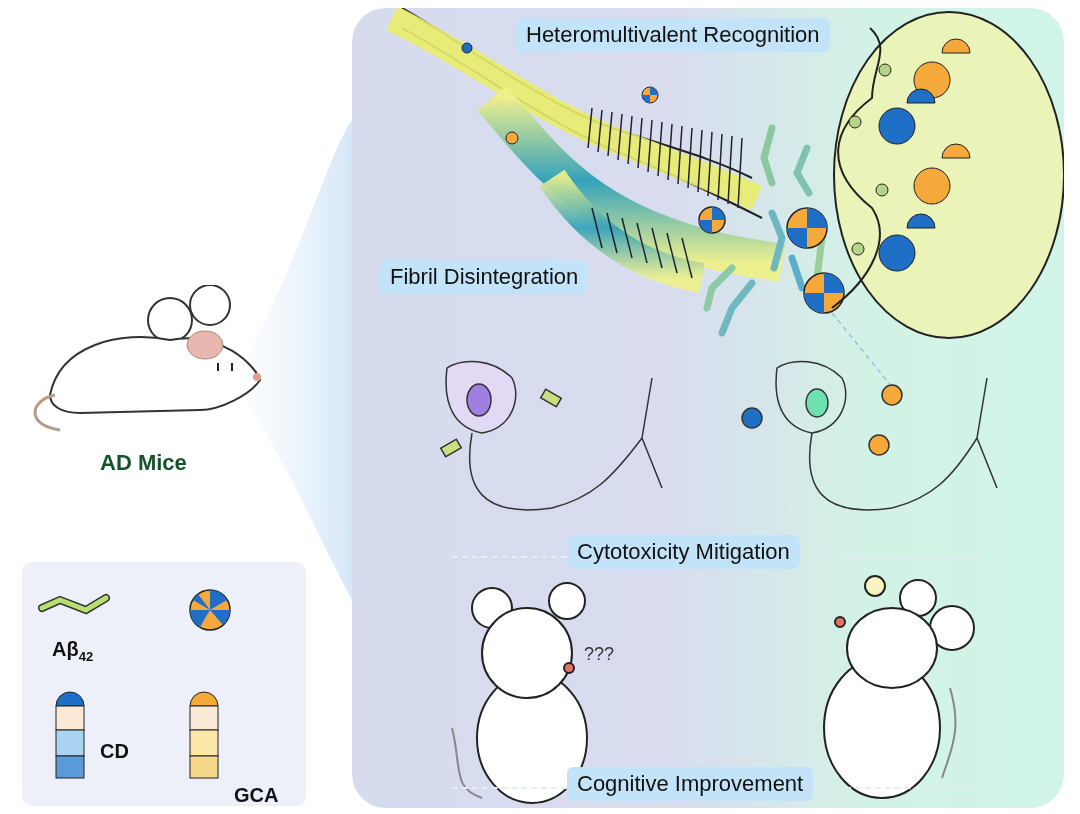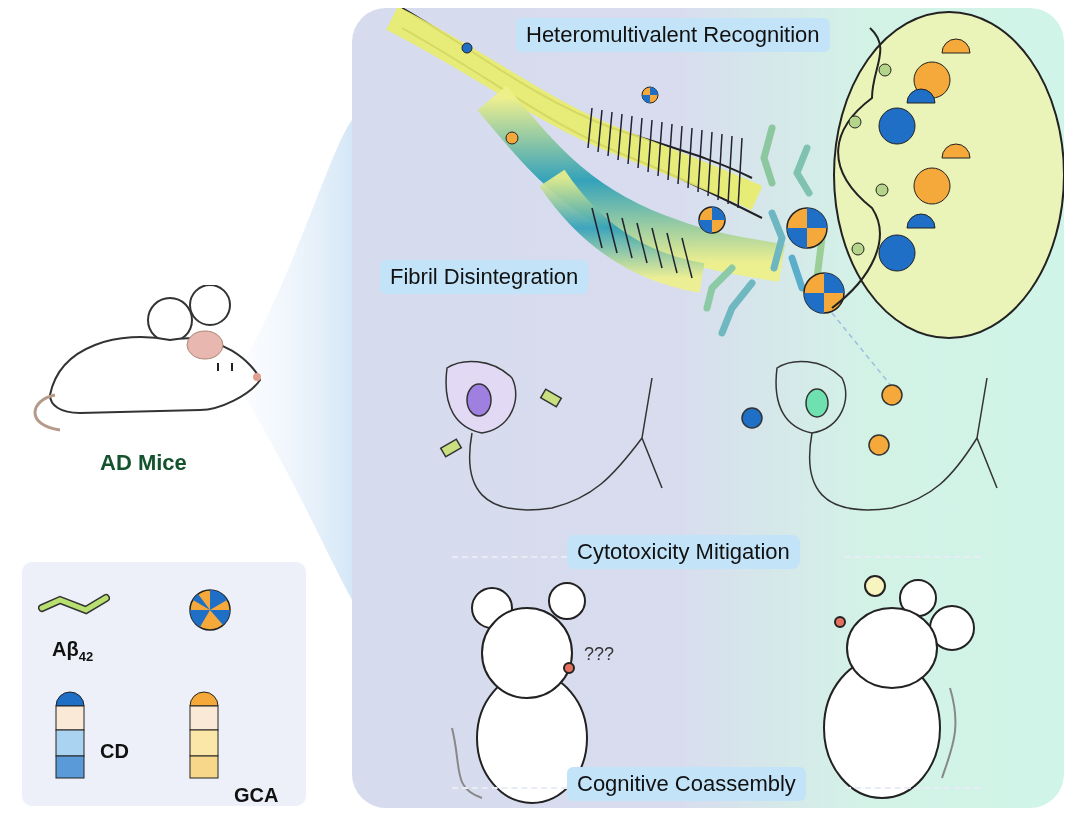--- a/index.html
+++ b/index.html
@@ -151,21 +151,21 @@
 </div>
 
 <div class="dash" style="left:452px;top:556px;width:115px;"></div>
 <div class="dash" style="left:845px;top:556px;width:135px;"></div>
 <div class="dash" style="left:452px;top:787px;width:115px;"></div>
 <div class="dash" style="left:845px;top:787px;width:135px;"></div>
 
 <div class="label-box" style="left:516px;top:18px;">Heteromultivalent Recognition</div>
 <div class="label-box" style="left:380px;top:260px;">Fibril Disintegration</div>
 <div class="label-box" style="left:567px;top:535px;border-radius:8px;">Cytotoxicity Mitigation</div>
-<div class="label-box" style="left:567px;top:767px;">Cognitive Coassembly</div>
+<div class="label-box" style="left:567px;top:767px;">Cognitive Improvement</div>
 
 <svg class="abs" style="left:20px;top:285px" width="260" height="150">
   <g stroke="#333" stroke-width="2" fill="#fff">
     <circle cx="150" cy="35" r="22"></circle>
       <circle cx="190" cy="20" r="20"></circle>
     <path d="M30,110 C40,60 100,45 150,55 C200,45 235,80 240,95 C230,110 200,125 180,125 L60,128 C40,128 30,120 30,110 Z"></path>
     <path d="M35,110 C10,115 5,140 40,145" fill="none" stroke="#b59a8a" stroke-width="3"></path>
   </g>
   <ellipse cx="185" cy="60" rx="18" ry="14" fill="#e8b8b0" stroke="#a87"></ellipse>
   <circle cx="237" cy="92" r="4" fill="#e0a090"></circle>

